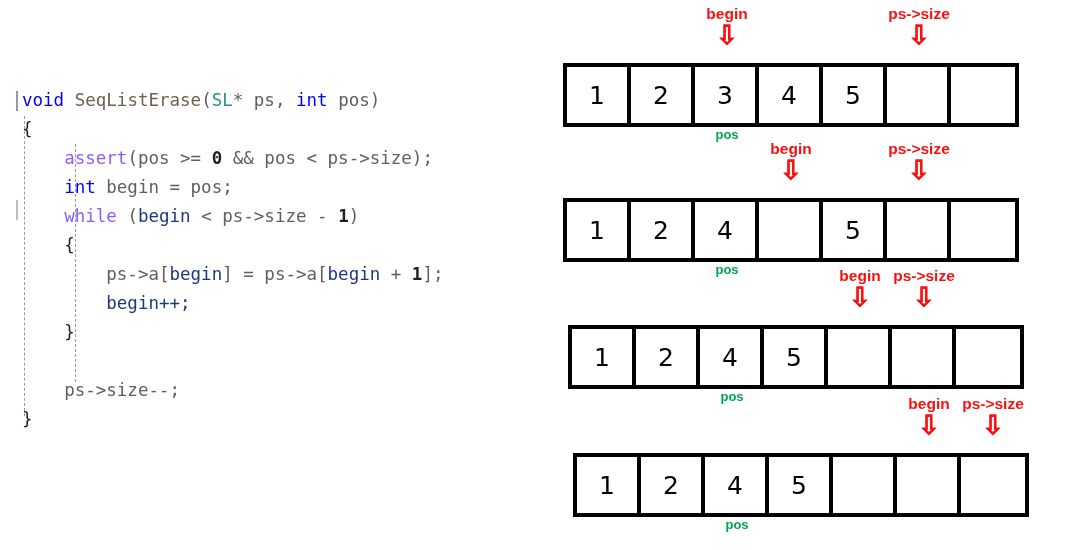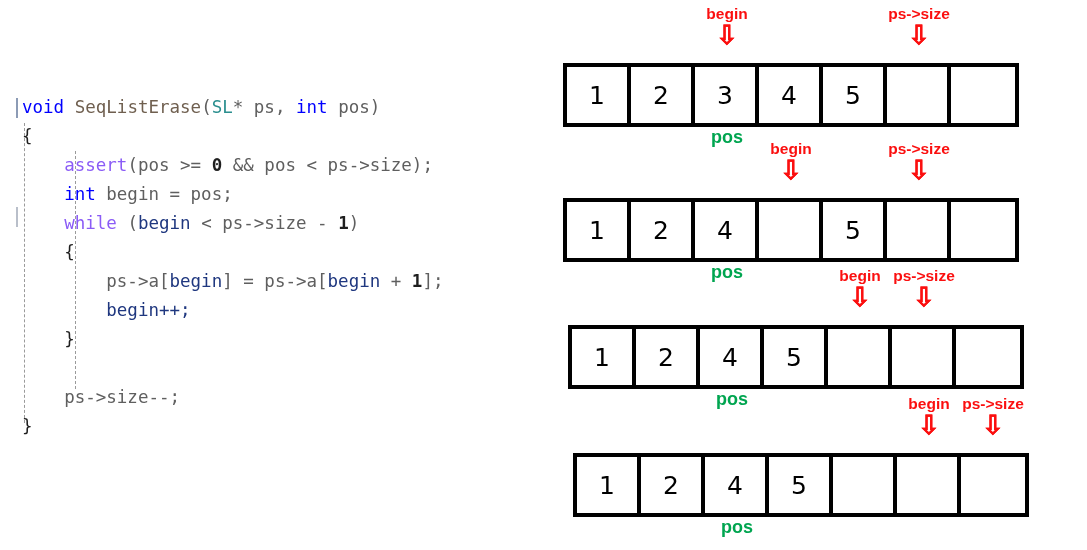--- a/index.html
+++ b/index.html
@@ -12,21 +12,21 @@
     height: 550px;
     position: relative;
     overflow: hidden;
     font-family: "Liberation Sans", sans-serif;
   }
 
   
   #code-panel {
     position: absolute;
     left: 0;
-    top: 11px;
+    top: 4px;
     width: 545px;
     height: 416px;
   }
   #code-block {
     position: absolute;
     left: 22px;
     top: 82px;
     font-family: "DejaVu Sans Mono", "Liberation Mono", monospace;
     font-size: 17.5px;
     line-height: 29px;
@@ -114,21 +114,21 @@
     line-height: 22px;
     margin-top: 2px;
     color: #fb0f0f;
     text-shadow:
        0 0 0 #fb0f0f;
   }
   .pos-label {
     position: absolute;
     font-family: "Liberation Sans", sans-serif;
     font-weight: bold;
-    font-size: 18px;
+    font-size: 13px;
     color: #00a550;
     white-space: nowrap;
     text-align: center;
   }
 </style>
 </head>
 <body>
 
 <div id="code-panel">
   <div class="guide" id="guide-outer"></div>

